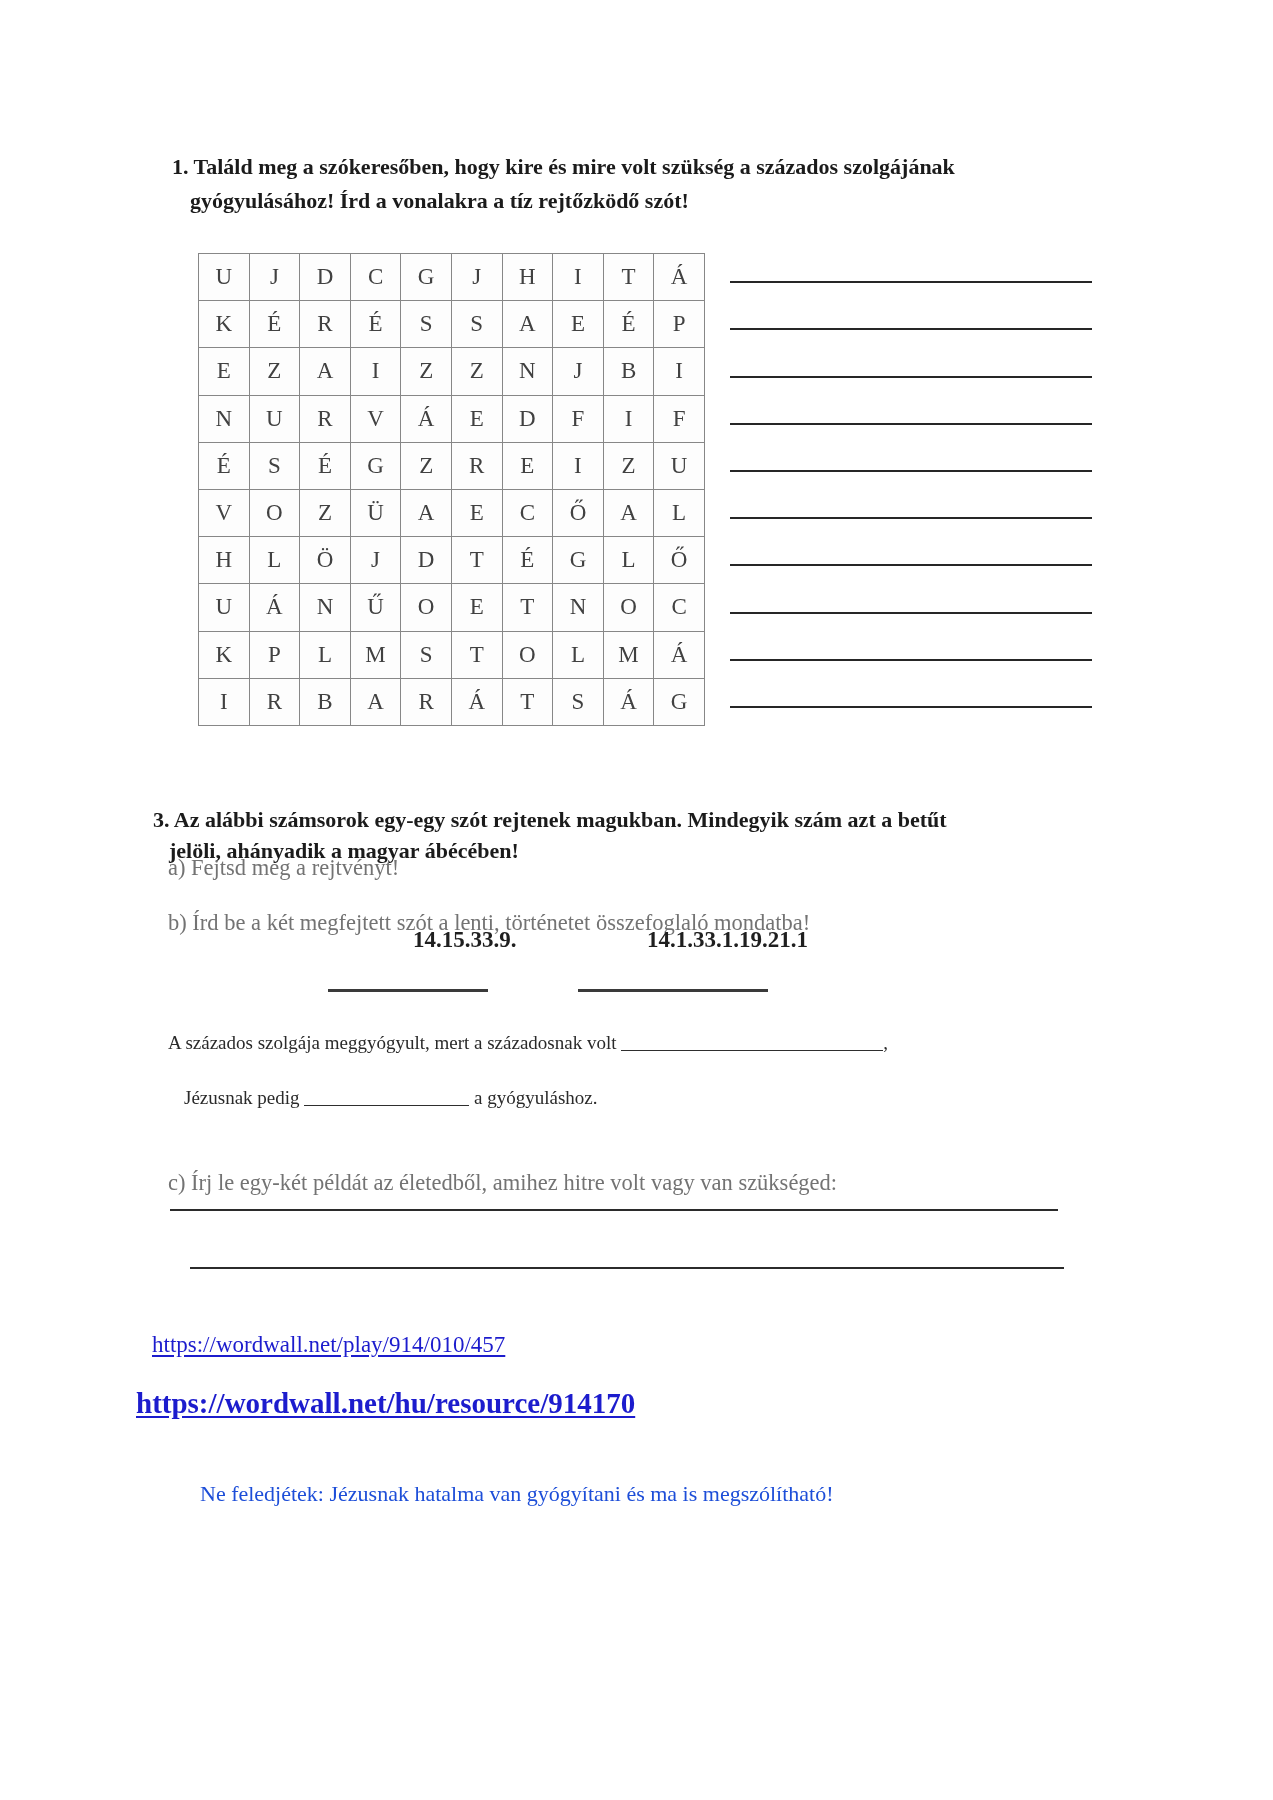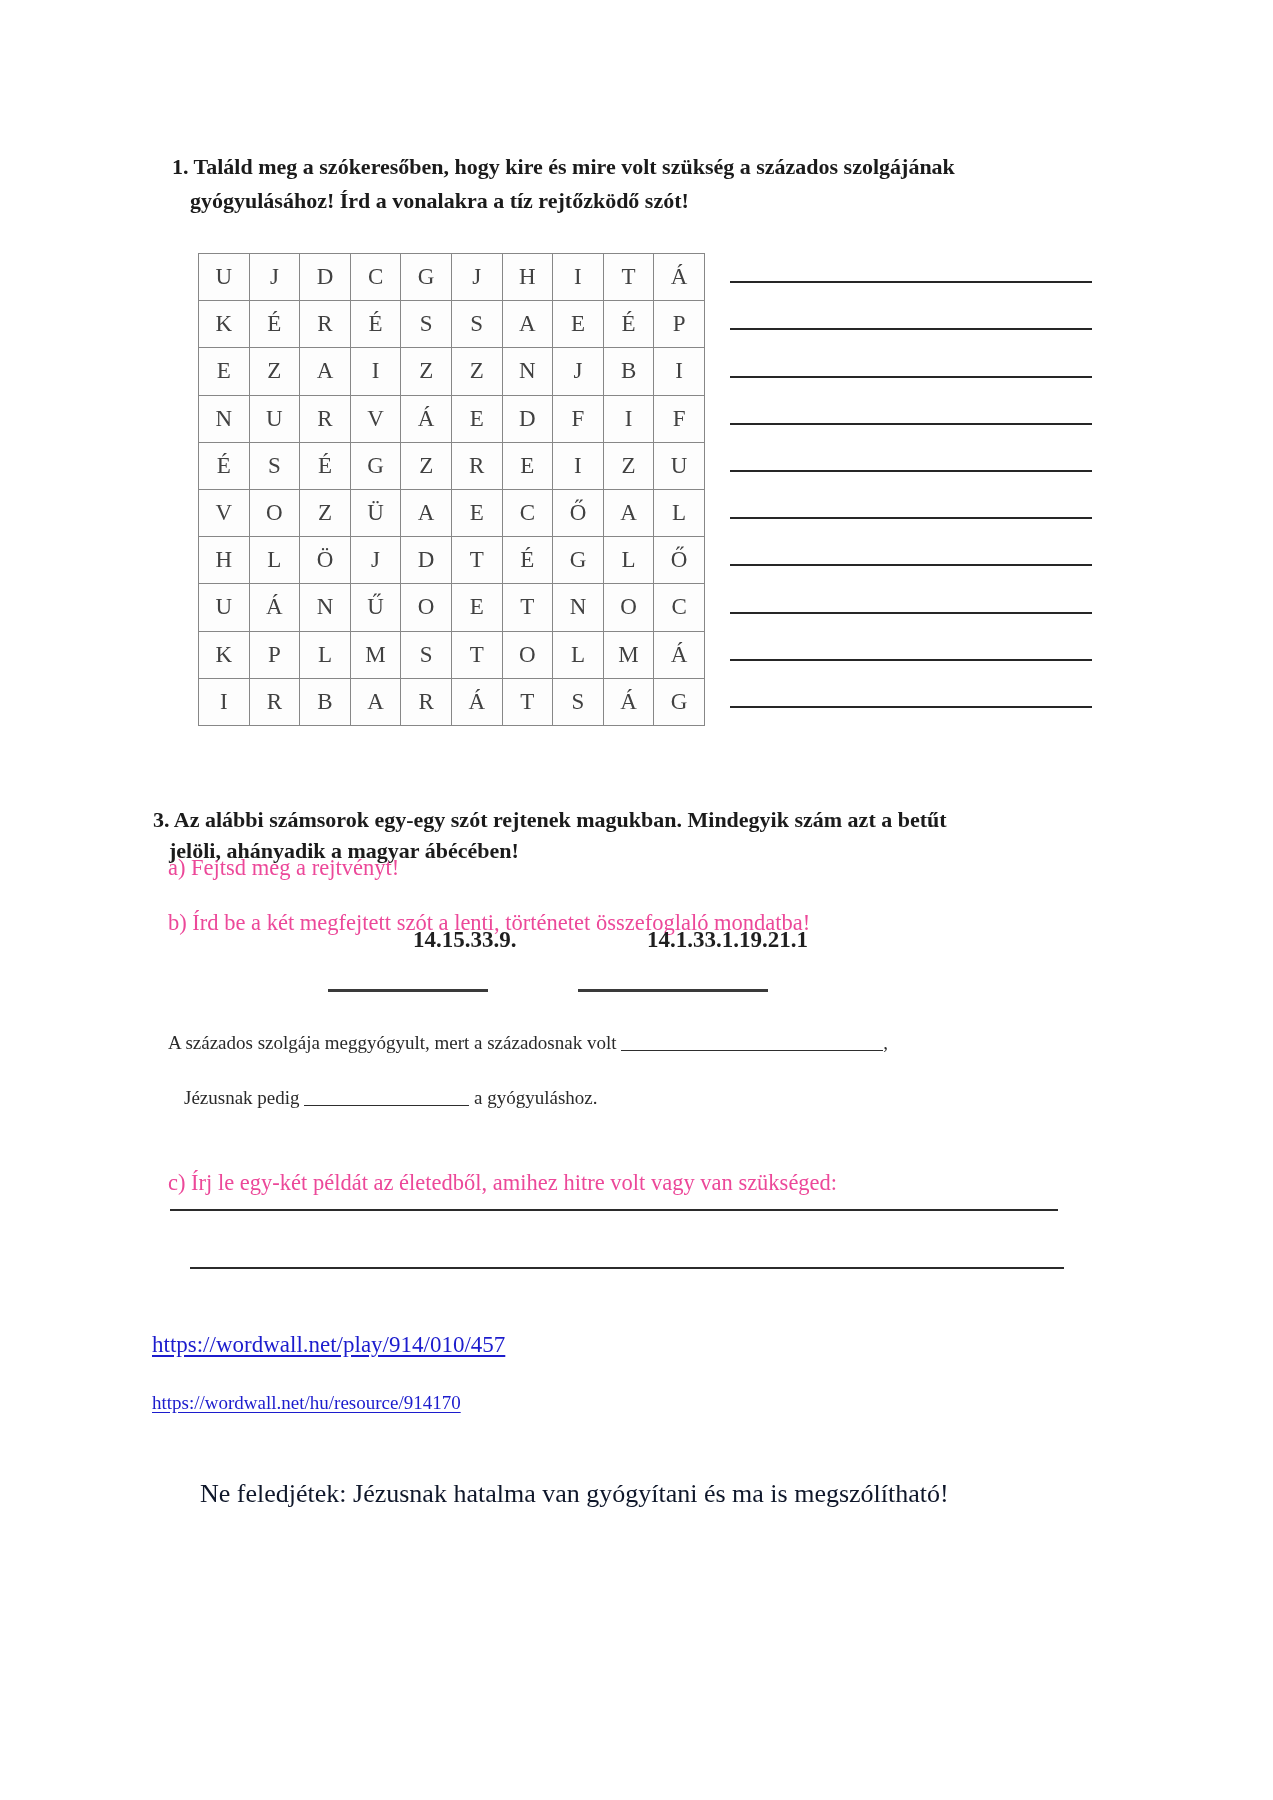--- a/index.html
+++ b/index.html
@@ -41,21 +41,21 @@
     border-bottom:2px solid #262626;
   }
 
   
   .ex3-heading {
     left:153px; top:804px; width:900px;
     font-weight:bold; font-size:22px; line-height:31px; color:#1b1b1b;
   }
   .ex3-heading .line2 { padding-left:16px; }
 
-  .body-text { font-size:22.5px; line-height:29px; color:#ec4899; }
+  .body-text { font-size:22.5px; line-height:29px; color:#737373; }
   .item-a { left:168px; top:853px; }
   .item-b { left:168px; top:908px; }
   .item-c { left:168px; top:1168px; }
 
   .code { font-weight:bold; font-size:23px; color:#1f1f1f; }
   .code1 { left:377px; top:927px;margin-left:36px; }
   .code2 { left:647px; top:927px; }
 
   .code-blank { height:14px; border-bottom:3px solid #3a3a3a; }
   .code-blank1 { left:328px; top:978px; width:160px; }
@@ -79,26 +79,26 @@
   .long-line2 { left:190px; top:1255px; width:874px; }
 
   
   .link {
     font-size:23px; line-height:30px;
     color:var(--link-color, #1c1ccd);
     text-decoration:underline;
     text-underline-offset:3px;
   }
   .link1 { left:152px; top:1330px; }
-  .link2 { left:152px; top:1388px; font-weight:normal; font-size:19px; }
+  .link2 { left:136px; top:1388px; font-weight:bold; font-size:29px; }
 
   
   .footer-message {
     left:200px; top:1477px; width:900px;
-    font-size:26px; line-height:34px; color:#0f172a;
+    font-size:22px; line-height:34px; color:#1d4ed8;
   }
 </style>
 </head>
 <body>
 
 <div class="page">
 
   <div class="abs ex1-heading">
     <div class="line1">1. Találd meg a szókeresőben, hogy kire és mire volt szükség a százados szolgájának</div>
     <div class="line2">gyógyulásához! Írd a vonalakra a tíz rejtőzködő szót!</div>

